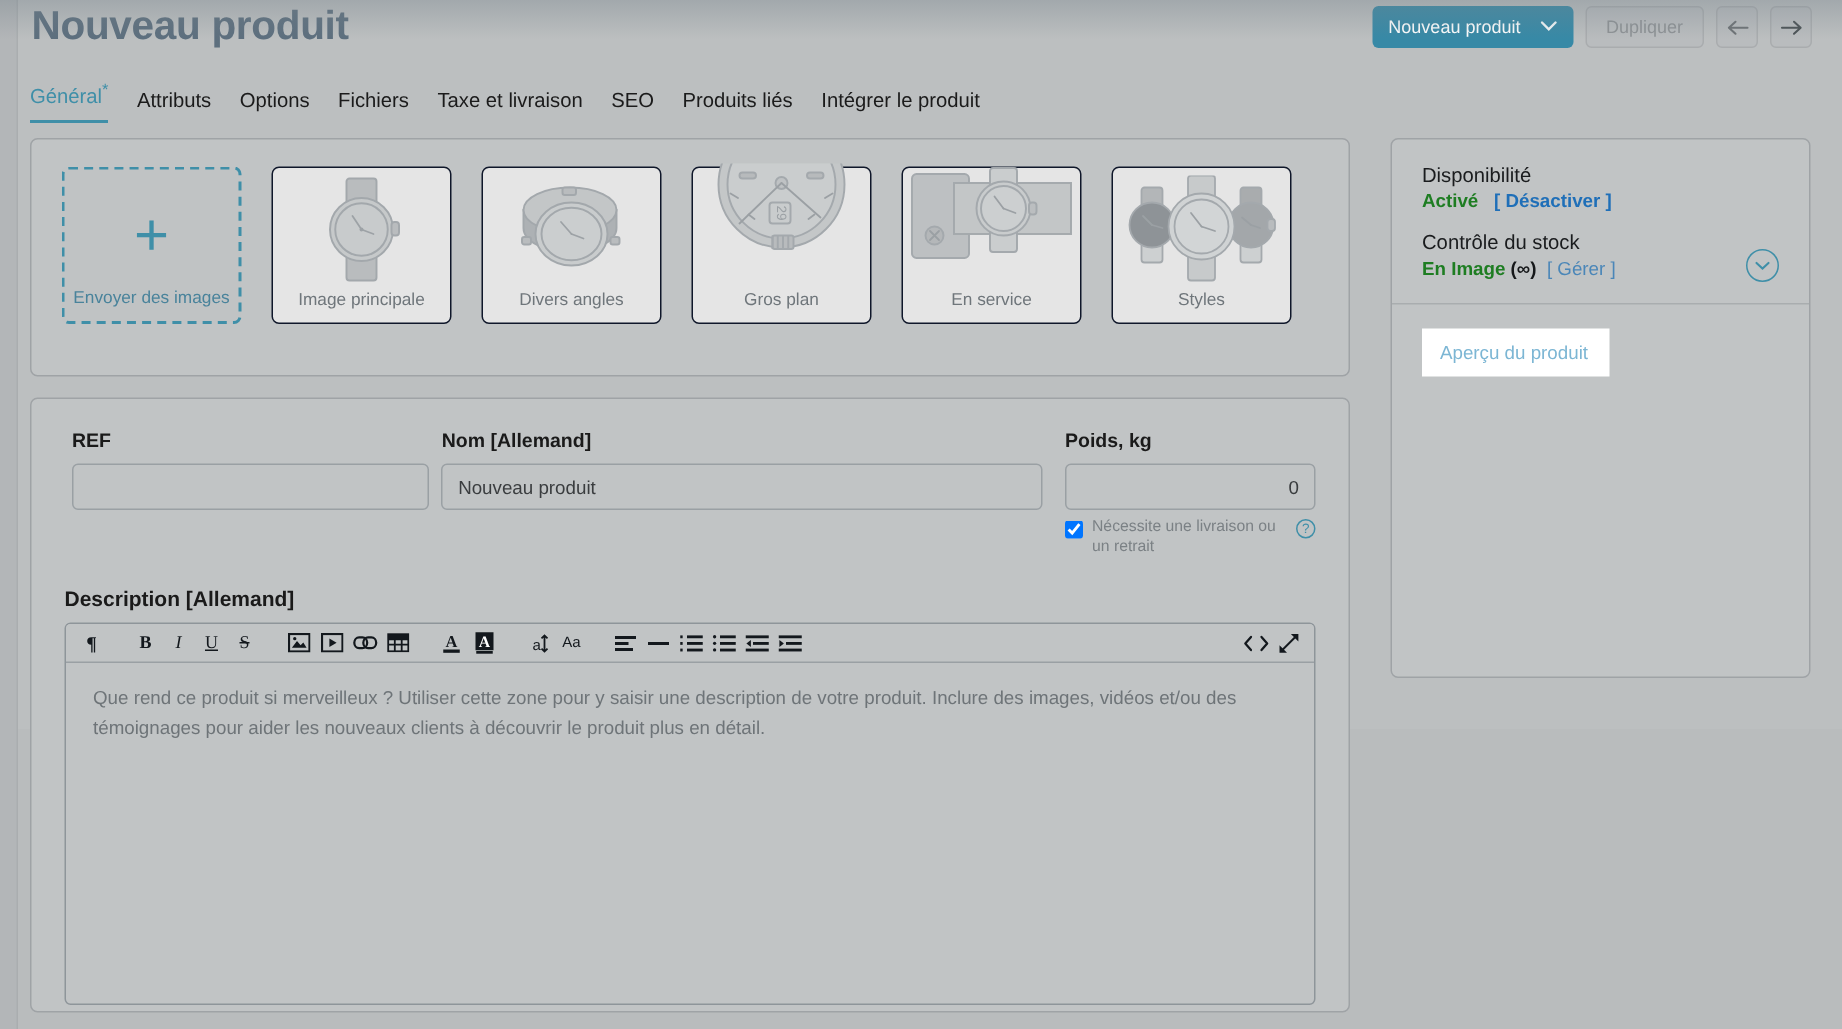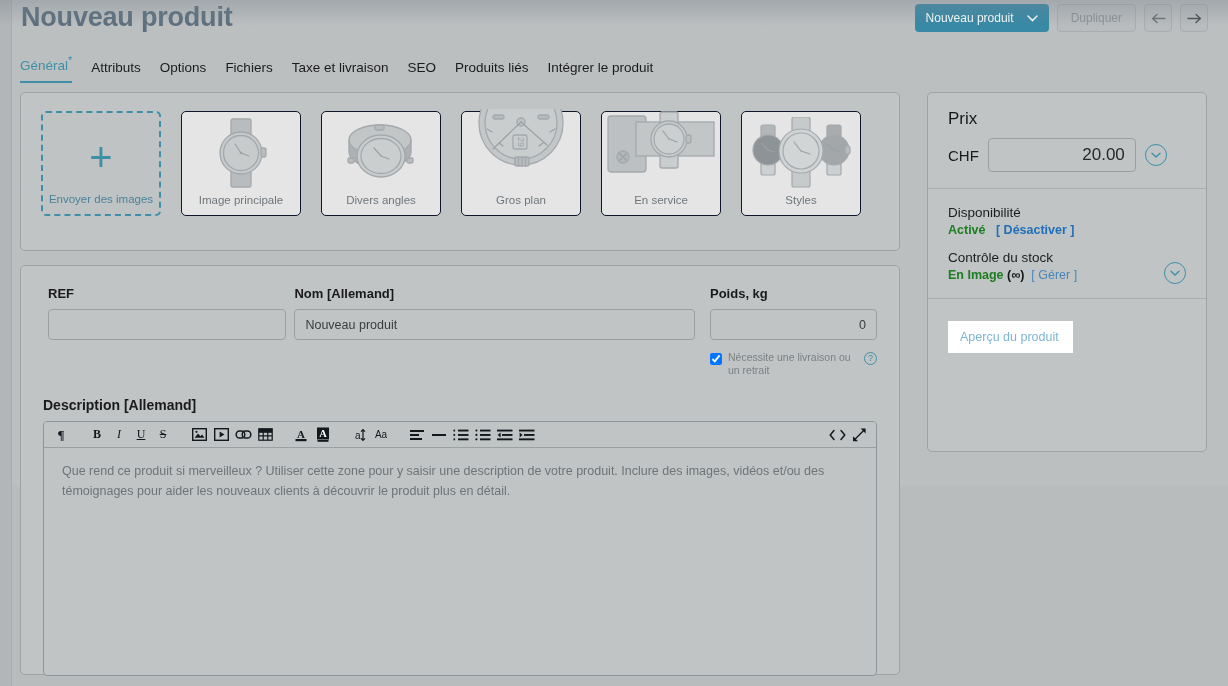--- a/index.html
+++ b/index.html
@@ -125,21 +125,21 @@
     height: 31px; border: 1px solid #9aa0a4; border-radius: 4px;
     background: #c1c4c5; padding: 0 10px;
     font-size: 12.5px; color: #3a3d3f;
     font-family: "Liberation Sans", sans-serif;
     width: 100%;
   }
   .finput.right { text-align: right; }
   .finput::placeholder { color: #8b9094; }
   .ship-row {
     display: flex; align-items: flex-start; gap: 6px;
-    margin-top: 11px; width: 167px;
+    margin-top: 5px; width: 167px;
   }
   .ship-row input[type=checkbox] { margin-top: 2px; width: 12px; height: 12px; }
   .ship-txt { font-size: 10.5px; color: #7b8185; line-height: 1.25; flex: 1; }
   .help-ico {
     width: 13px; height: 13px; border-radius: 50%;
     border: 1px solid #3f8fa8; color: #3f8fa8;
     font-size: 9px; line-height: 11px; text-align: center;
     margin-top: 1px; cursor: pointer; flex-shrink: 0;
   }
 
@@ -198,21 +198,20 @@
   .st-link2 { color: #4a86b8; cursor: pointer; }
   .st-inf { color: #16181a; font-weight: bold; }
   .stock-line { display: flex; align-items: center; }
   .stock-block { margin-top: 13px; position: relative; }
   .preview-sec { padding: 16px 20px; }
   .preview-btn {
     display: inline-block; background: #ffffff; border: none;
     color: #7cb6d4; font-size: 12.5px;
     padding: 9px 14px 9px 12px; cursor: pointer;
     font-family: "Liberation Sans", sans-serif;
-    margin-top: 6px;
   }
 </style>
 </head>
 <body>
 
 <div id="app">
 
   <div class="left-rail"></div>
 
   <div class="page-title">Nouveau produit</div>
@@ -552,32 +551,20 @@
               </svg>
           </div>
         </div>
       </div>
       <div class="ed-body">Que rend ce produit si merveilleux ? Utiliser cette zone pour y saisir une description de votre produit. Inclure des images, vidéos et/ou des témoignages pour aider les nouveaux clients à découvrir le produit plus en détail.</div>
     </div>
   </div>
 
   <div class="card" id="side-card">
 
-    <div class="side-sec">
-      <div class="side-h">Prix</div>
-      <div class="price-row">
-        <div class="cur">CHF</div>
-        <input class="price-input" type="text" value="20.00" style="">
-        <div class="circ-chev">
-          <svg width="10" height="7" viewBox="0 0 10 7">
-              <path d="M1 1.3 L5 5 L9 1.3" stroke="#3f8fa8" stroke-width="1.4" fill="none" stroke-linecap="round"></path>
-            </svg>
-        </div>
-      </div>
-    </div>
 
     <div class="side-sec">
       <div class="side-lbl">Disponibilité</div>
       <div class="side-val">
         <span class="st-green">Activé</span>
         <span>&nbsp;</span>
         <span class="st-link">[ Désactiver ]</span>
       </div>
 
       <div class="stock-block">

